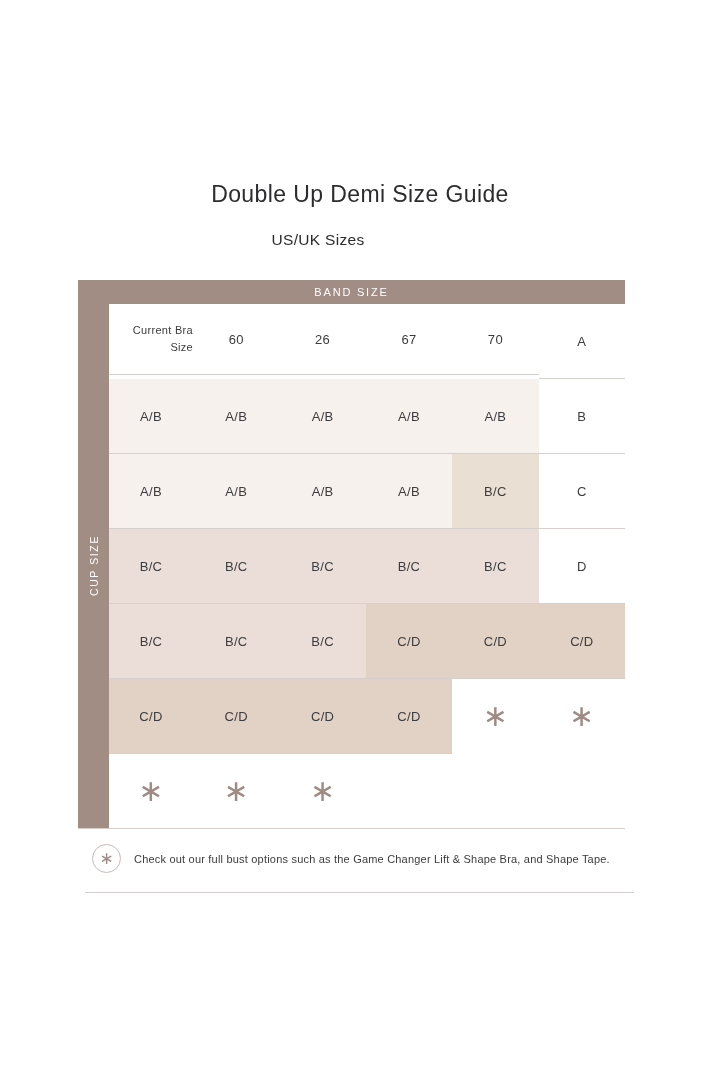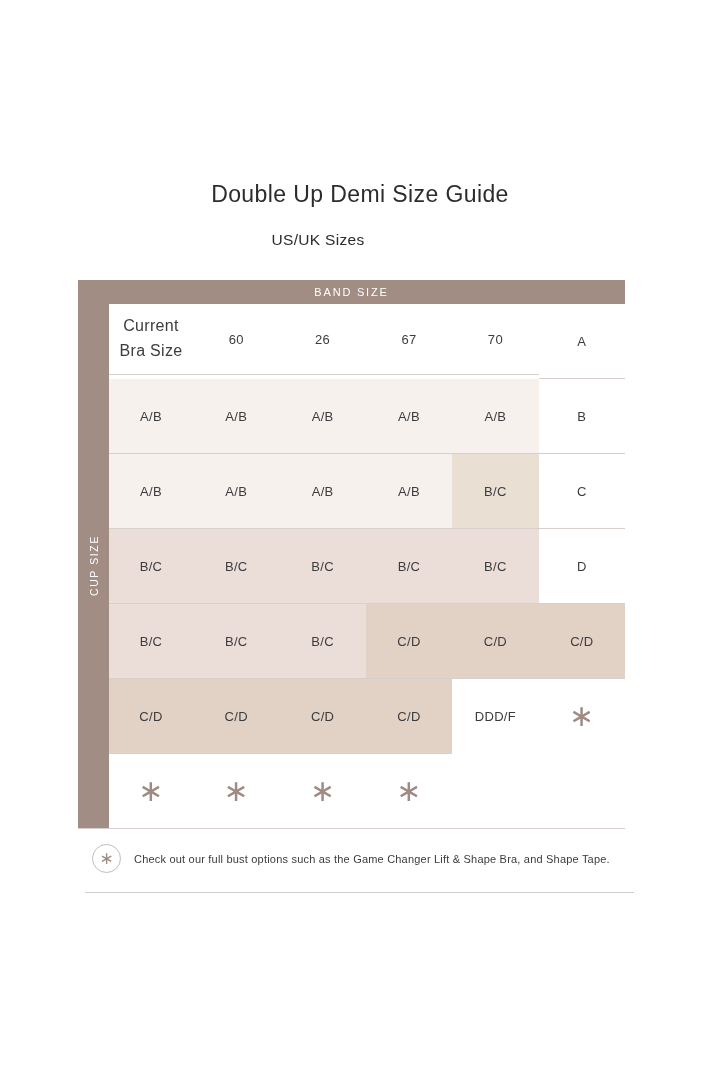--- a/index.html
+++ b/index.html
@@ -24,21 +24,21 @@
   .cup-bar{width:31px;display:flex;align-items:center;justify-content:center;}
   .cup-label{
     writing-mode:vertical-rl;transform:rotate(180deg);
     color:#ffffff;font-size:10.5px;letter-spacing:1.6px;white-space:nowrap;
   }
   .grid{flex:1;display:grid;grid-template-columns:84px 1fr 1fr 1fr 1fr 1fr;}
   .hcell{
     height:70px;background:#ffffff;display:flex;align-items:center;justify-content:center;
     font-size:13px;letter-spacing:.3px;border-bottom:1px solid #d6cfcc;
   }
-  .corner{font-size:16px;line-height:1.55;text-align:center;}
+  .corner{font-size:11px;line-height:1.55;text-align:right;}
   .cell{
     height:74px;display:flex;align-items:center;justify-content:center;
     font-size:13px;letter-spacing:.3px;border-bottom:1px solid #d6cfcc;background:#ffffff;
   }
   .cell.lastrow{border-bottom:none;}
   .rowlabel{background:#ffffff;}
   .ast{font-size:30px;line-height:1;}
   .footnote{
     position:absolute;left:92px;top:844px;width:540px;
     display:flex;align-items:center;gap:13px;
@@ -94,21 +94,20 @@
         <div class="cell" style="background: rgb(235, 222, 216);">B/C</div>
         <div class="cell" style="background: rgb(235, 222, 216);">B/C</div>
         <div class="cell" style="background: rgb(235, 222, 216);">B/C</div>
         <div class="cell" style="background: rgb(226, 209, 197);">C/D</div>
         <div class="cell" style="background: rgb(226, 209, 197);">C/D</div>
         <div class="cell" style="background: rgb(226, 209, 197);">C/D</div>
         <div class="cell" style="background: rgb(226, 209, 197);">C/D</div>
         <div class="cell" style="background: rgb(226, 209, 197);">C/D</div>
         <div class="cell" style="background: rgb(226, 209, 197);">C/D</div>
         <div class="cell" style="background: rgb(226, 209, 197);">C/D</div>
-        <div class="cell rowlabel lastrow">DDD/F</div>
         <div class="cell lastrow" style="background: rgb(255, 255, 255);">
           <span class="ast" style="color: rgb(159, 139, 131);">∗</span>
         </div>
         <div class="cell lastrow" style="background: rgb(255, 255, 255);">
           <span class="ast" style="color: rgb(159, 139, 131);">∗</span>
         </div>
         <div class="cell lastrow" style="background: rgb(255, 255, 255);">
           <span class="ast" style="color: rgb(159, 139, 131);">∗</span>
         </div>
         <div class="cell lastrow" style="background: rgb(255, 255, 255);">

